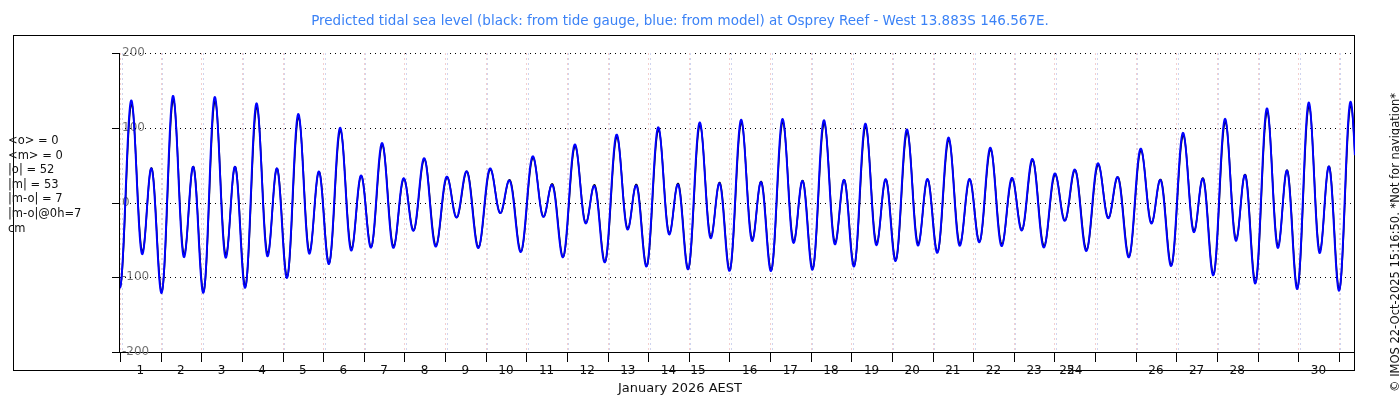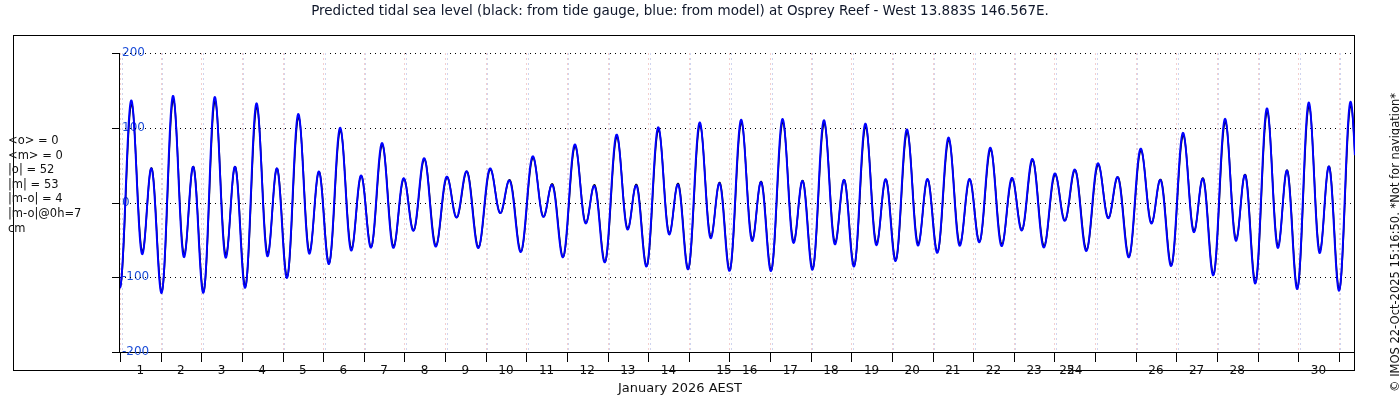--- a/index.html
+++ b/index.html
@@ -4,22 +4,22 @@
 <style>
   html,body{margin:0;padding:0;}
   body{
     width:1400px;height:400px;background:#ffffff;overflow:hidden;
     font-family:"DejaVu Sans","Liberation Sans",sans-serif;
     color:#1a1a1a;position:relative;
   }
   #page{position:absolute;inset:0;}
 
   .title{
-    position:absolute;left:0;top:2px;width:1360px;text-align:center;
-    font-size:13.5px;color:#0f172a;white-space:nowrap;
+    position:absolute;left:0;top:12px;width:1360px;text-align:center;
+    font-size:13.5px;color:#3b82f6;white-space:nowrap;
   }
 
   .outer-frame{
     position:absolute;left:13px;top:35px;width:1342px;height:336px;
     border:1px solid #000;box-sizing:border-box;
   }
 
   .stats{
     position:absolute;left:8px;top:133px;width:110px;
     text-align:left;font-size:11.5px;line-height:14.6px;color:#111;
@@ -32,21 +32,21 @@
   .plot-area{position:absolute;inset:0;overflow:hidden;}
   .axis-left{
     position:absolute;left:119px;top:53px;width:1px;height:299px;background:#000;
   }
   .axis-bottom{
     position:absolute;left:119px;top:352px;width:1236px;height:1px;background:#000;
   }
 
   .ytick{position:absolute;left:112px;width:8px;height:1px;background:#000;}
   .ylab{
-    position:absolute;font-size:12px;color:#1d4ed8;white-space:nowrap;
+    position:absolute;font-size:12px;color:#737373;white-space:nowrap;
     text-align:right;width:46px;
   }
 
   .hgrid{
     position:absolute;left:0;width:1235px;height:1px;
     background-image:linear-gradient(to right,#000 1.4px,transparent 1.4px);
     background-size:5px 1px;
   }
 
   .vgrid{position:absolute;top:0;height:299px;width:3px;}
@@ -87,21 +87,21 @@
 
   <div class="title">Predicted tidal sea level (black: from tide gauge, blue: from model) at Osprey Reef - West 13.883S 146.567E.</div>
 
   <div class="outer-frame"></div>
 
   <div class="stats">
     <div>&lt;o&gt; = 0</div>
     <div>&lt;m&gt; = 0</div>
     <div>|o| = 52</div>
     <div>|m| = 53</div>
-    <div>|m-o| = 4</div>
+    <div>|m-o| = 7</div>
     <div>|m-o|@0h=7</div>
     <div>cm</div>
   </div>
 
   <div class="axis-left"></div>
   <div class="axis-bottom"></div>
 
   <div id="y-ticks">
       <div class="ytick" style="top: 53px;"></div>
       <div class="ylab" style="left: 122px; top: 45px; text-align: left;">200</div>
@@ -153,21 +153,21 @@
       <div class="xlab" style="left: 302.812px;">5</div>
       <div class="xlab" style="left: 343.438px;">6</div>
       <div class="xlab" style="left: 384.062px;">7</div>
       <div class="xlab" style="left: 424.688px;">8</div>
       <div class="xlab" style="left: 465.312px;">9</div>
       <div class="xlab" style="left: 505.938px;">10</div>
       <div class="xlab" style="left: 546.562px;">11</div>
       <div class="xlab" style="left: 587.188px;">12</div>
       <div class="xlab" style="left: 627.812px;">13</div>
       <div class="xlab" style="left: 668.438px;">14</div>
-      <div class="xlab" style="left: 724px;">15</div>
+      <div class="xlab" style="left: 698px;">15</div>
       <div class="xlab" style="left: 749.688px;">16</div>
       <div class="xlab" style="left: 790.312px;">17</div>
       <div class="xlab" style="left: 830.938px;">18</div>
       <div class="xlab" style="left: 871.562px;">19</div>
       <div class="xlab" style="left: 912.188px;">20</div>
       <div class="xlab" style="left: 952.812px;">21</div>
       <div class="xlab" style="left: 993.438px;">22</div>
       <div class="xlab" style="left: 1034.06px;">23</div>
       <div class="xlab" style="left: 1074.69px;">24</div>
       <div class="xlab" style="left: 1067px;">25</div>

